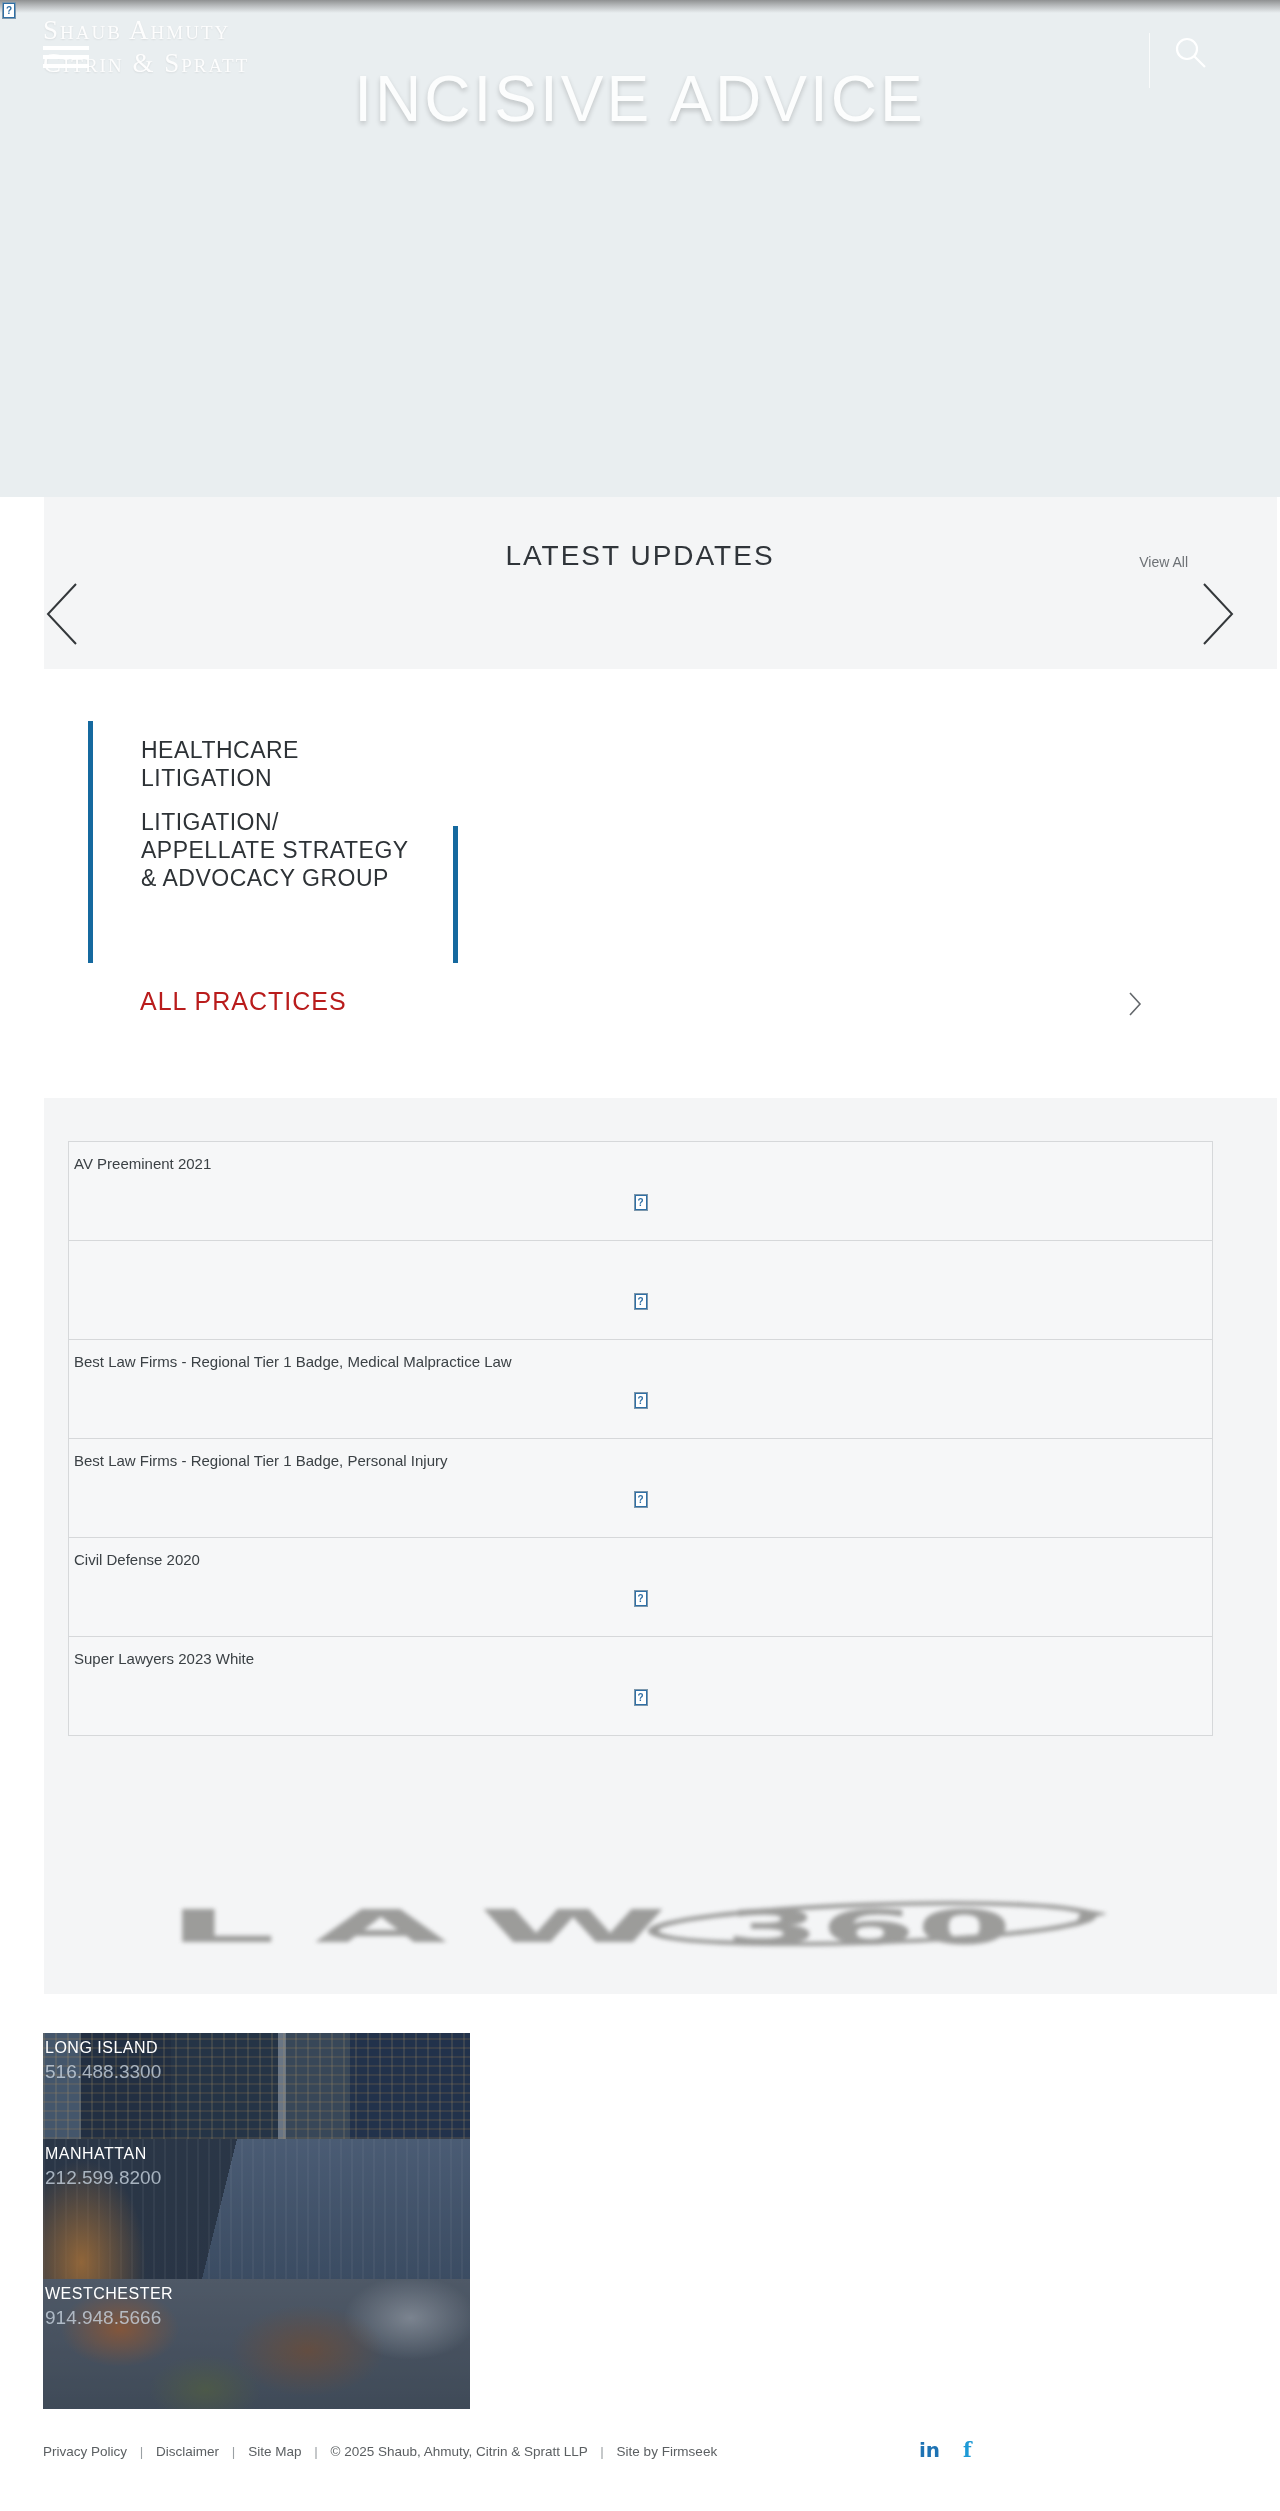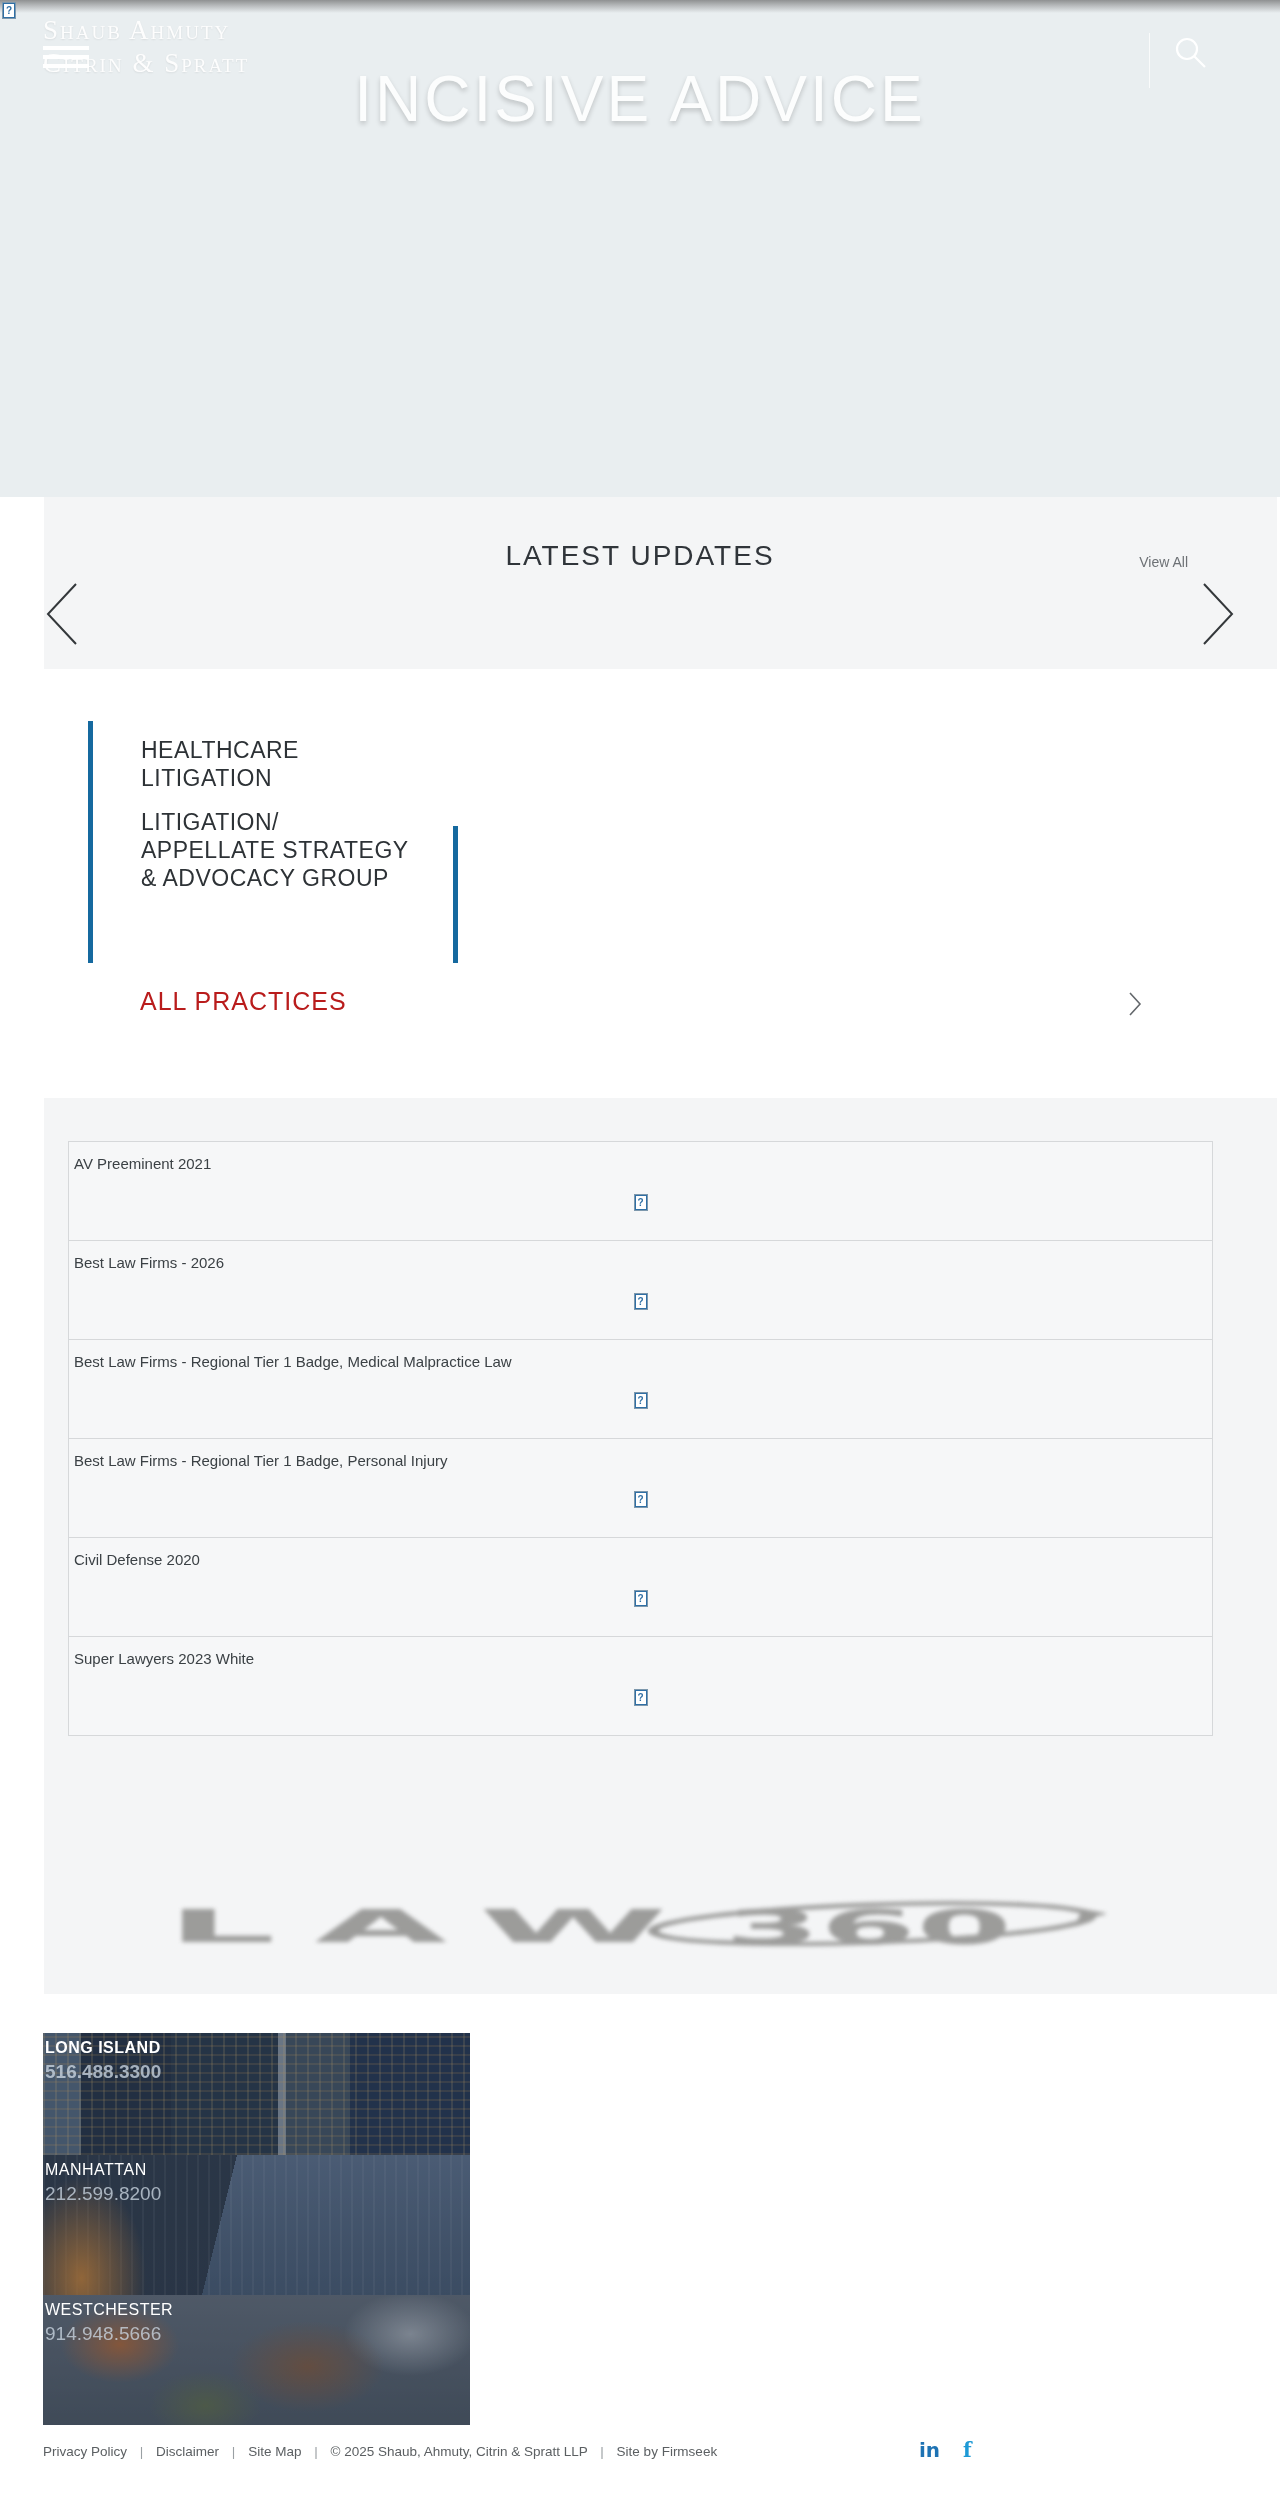--- a/index.html
+++ b/index.html
@@ -62,25 +62,25 @@
     vertical-align:top; }
   .broken-img .glyph { display:block; font-size:10px; line-height:15px; color:#2f6fa5; font-weight:bold; }
 
   .law360 { position:absolute; left:170px; top:1896px; width:936px; height:58px;
     filter:blur(2px); opacity:0.85; cursor:pointer; }
   .law360 svg { width:100%; height:100%; }
 
   
   .offices { position:absolute; left:43px; top:2033px; width:427px; }
   .office-tile { position:relative; width:427px; overflow:hidden; cursor:pointer; }
-  .tile-li { height:122px; background-color:#27344a;
+  .tile-li { height:106px; background-color:#27344a;
     background-image:
       repeating-linear-gradient(0deg, rgba(255,186,80,0.16) 0 2px, rgba(0,0,0,0) 2px 9px),
       repeating-linear-gradient(90deg, rgba(255,214,130,0.18) 0 2px, rgba(0,0,0,0) 2px 12px),
-      linear-gradient(90deg,#54677c 0 9%, #1f2c3d 9% 30%, #243343 30% 55%, #8c97a2 55% 57%, #41505f 57% 72%, #20304a 72% 100%); font-weight: bold; }
+      linear-gradient(90deg,#54677c 0 9%, #1f2c3d 9% 30%, #243343 30% 55%, #8c97a2 55% 57%, #41505f 57% 72%, #20304a 72% 100%); }
   .tile-mh { height:140px; background-color:#46586e;
     background-image:
       radial-gradient(95px 150px at 9% 88%, rgba(228,140,44,0.85), rgba(228,140,44,0) 68%),
       repeating-linear-gradient(90deg, rgba(255,255,255,0.07) 0 2px, rgba(0,0,0,0) 2px 11px),
       linear-gradient(104deg, rgba(40,50,62,0.92) 0 42%, rgba(40,50,62,0) 42%),
       linear-gradient(180deg,#5d7089 0%,#46586e 100%); }
   .tile-wc { height:130px; background-color:#55606c;
     background-image:
       radial-gradient(85px 55px at 18% 38%, rgba(196,104,40,0.85), rgba(0,0,0,0) 70%),
       radial-gradient(110px 65px at 62% 55%, rgba(146,88,44,0.75), rgba(0,0,0,0) 70%),
@@ -174,21 +174,20 @@
     <div class="awards-list">
 
       <div class="award-box">
         <div class="award-title">AV Preeminent 2021</div>
         <span class="broken-img award-img">
           <span class="glyph">?</span>
           </span>
       </div>
 
       <div class="award-box">
-        <div class="award-title">Best Law Firms - 2026</div>
         <span class="broken-img award-img">
           <span class="glyph">?</span>
           </span>
       </div>
 
       <div class="award-box">
         <div class="award-title">Best Law Firms - Regional Tier 1 Badge, Medical Malpractice Law</div>
         <span class="broken-img award-img">
           <span class="glyph">?</span>
           </span>

